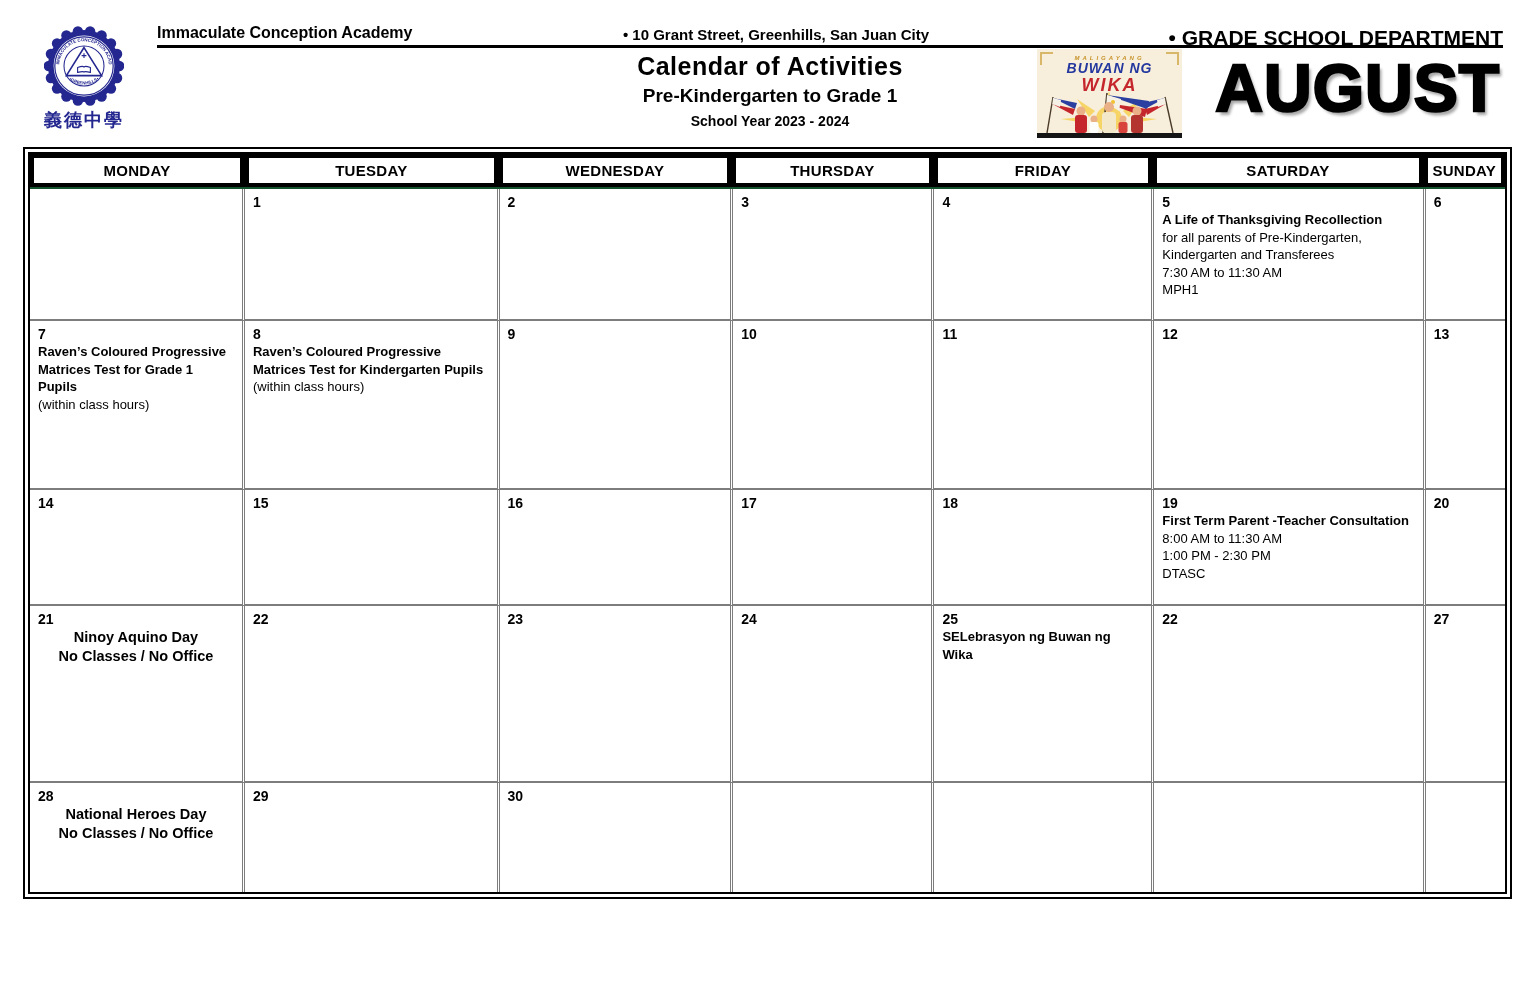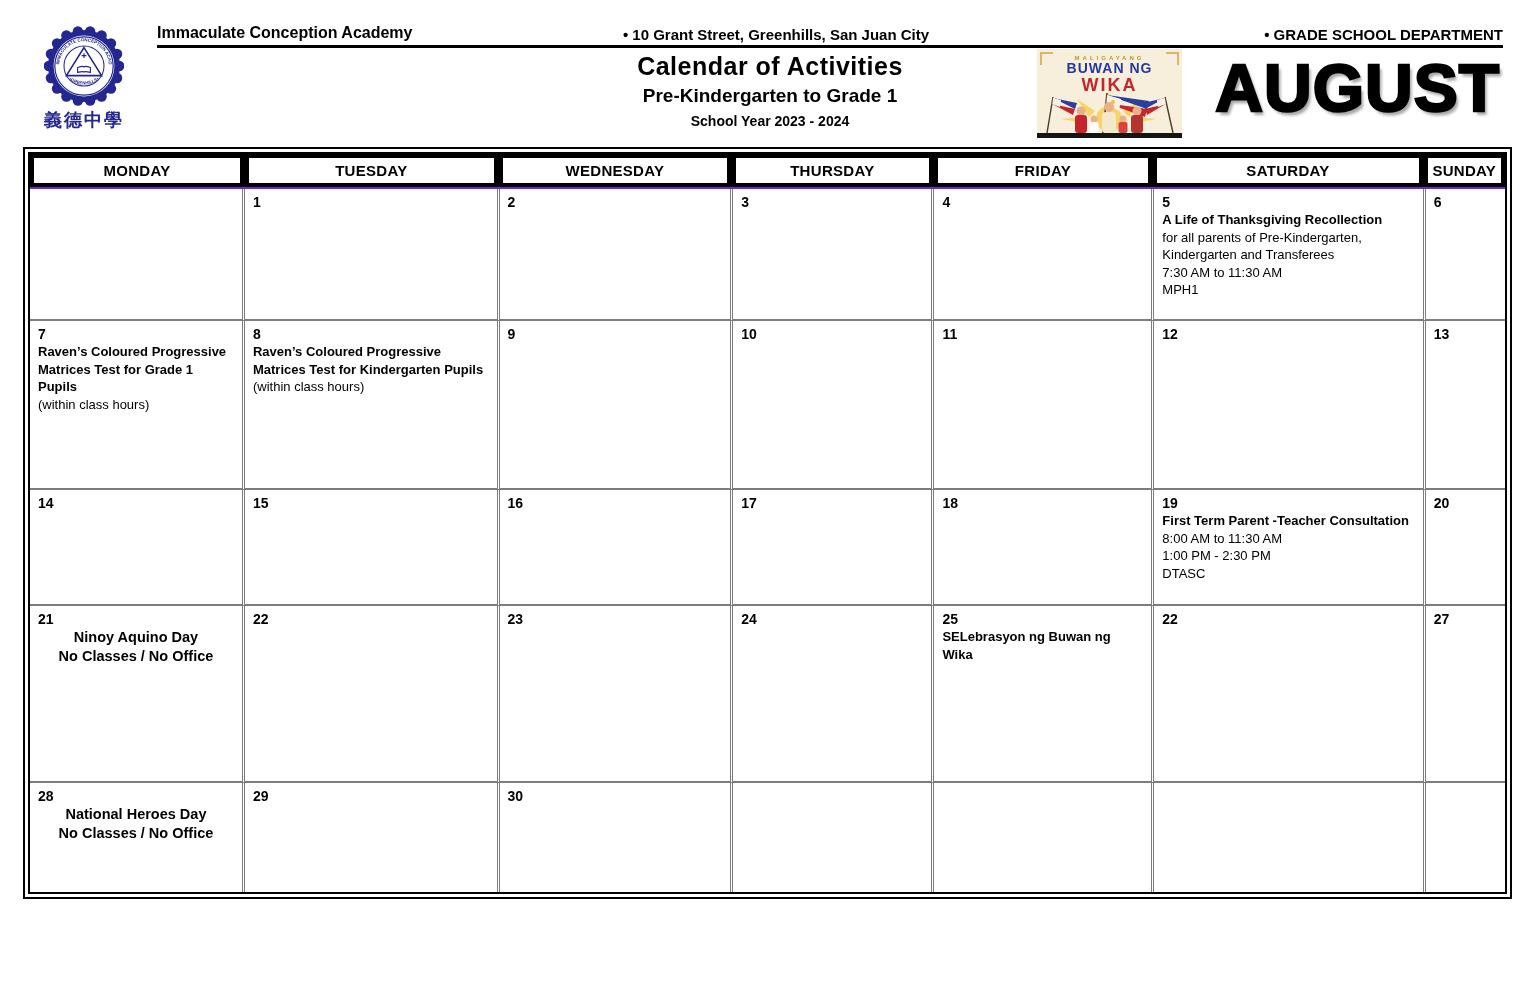--- a/index.html
+++ b/index.html
@@ -14,49 +14,49 @@
   .page{position:relative;width:1536px;height:1004px;background:#fff;overflow:hidden;
         font-family:"Liberation Sans",sans-serif;color:#000;}
 
   
   .seal{position:absolute;left:44px;top:26px;width:80px;height:80px;}
   .seal-cn{position:absolute;left:30px;top:108px;width:108px;text-align:center;
            font-family:"DejaVu Sans",sans-serif;font-size:18px;font-weight:bold;
            color:var(--seal-blue);letter-spacing:2px;}
   .t-left{position:absolute;left:157px;top:24px;font-size:16px;font-weight:bold;}
   .t-center{position:absolute;left:400px;width:740px;top:26px;text-align:center;font-size:15px;font-weight:bold;padding-left:12px;}
-  .t-right{position:absolute;right:33px;top:26px;font-size:15px;font-weight:bold;}
+  .t-right{position:absolute;right:33px;top:26px;font-size:21px;font-weight:bold;}
   .rule{position:absolute;left:157px;top:45px;width:1346px;height:3px;background:#000;}
   .titleblock{position:absolute;left:420px;width:700px;top:52px;text-align:center;}
   .title{font-size:25px;font-weight:bold;letter-spacing:.5px;}
   .subtitle{font-size:19px;font-weight:bold;margin-top:4px;}
   .sy{font-size:14px;font-weight:bold;margin-top:6px;}
   .month{position:absolute;right:36px;top:50px;font-size:66px;font-weight:bold;
          letter-spacing:1px;-webkit-text-stroke:2.5px #000;
          text-shadow:3px 4px 3px rgba(0,0,0,.35);}
 
   
   .poster{position:absolute;left:1037px;top:49px;width:145px;height:89px;
-          background:#f7efdc;overflow:hidden;}
+          background:#f7efdc;overflow:hidden;font-style:italic;}
   .p-l1{font-size:6px;letter-spacing:3px;color:var(--poster-gold);text-align:center;
         margin-top:6px;font-weight:bold;}
   .p-l2{font-size:14px;font-weight:bold;color:var(--poster-blue);text-align:center;
         letter-spacing:1px;line-height:1.1;}
   .p-l3{font-size:18px;font-weight:bold;color:var(--poster-red);text-align:center;
         letter-spacing:2px;line-height:1;}
   .p-art{position:absolute;bottom:5px;left:0;width:145px;height:44px;}
   .p-bottom{position:absolute;bottom:0;left:0;right:0;height:5px;background:#151515;}
   .corner{position:absolute;width:13px;height:13px;}
   .corner.tl{left:3px;top:3px;border-left:2px solid #d8b76a;border-top:2px solid #d8b76a;}
   .corner.tr{right:3px;top:3px;border-right:2px solid #d8b76a;border-top:2px solid #d8b76a;}
 
   
   .calendar{position:absolute;left:23px;top:147px;width:1489px;border:7px double #000;background:#fff;}
   .cal-header{display:grid;grid-template-columns:217fr 257fr 236fr 203fr 222fr 274fr 80fr;
-              background:#000;column-gap:5px;padding:2px 2px;border-bottom:2px solid #6d28d9;}
+              background:#000;column-gap:5px;padding:2px 2px;border-bottom:2px solid #14532d;}
   .hcell{background:#fff;border:2px solid #000;height:29px;display:flex;align-items:center;
          justify-content:center;font-weight:bold;font-size:15px;letter-spacing:.3px;}
   .wrow{display:grid;grid-template-columns:217fr 257fr 236fr 203fr 222fr 274fr 80fr;}
   .cell{background:#fff;border-right:3px double var(--grid-gray);
         border-bottom:2px solid var(--grid-gray);padding:4px 8px;overflow:hidden;}
   .cell:last-child{border-right:none;}
   .r0 .cell{height:132px;} .r1 .cell{height:169px;} .r2 .cell{height:116px;}
   .r3 .cell{height:177px;} .r4 .cell{height:109px;border-bottom:none;}
   .daynum{font-size:14px;font-weight:bold;line-height:18px;}
   .evline{font-size:13px;line-height:17.5px;}

